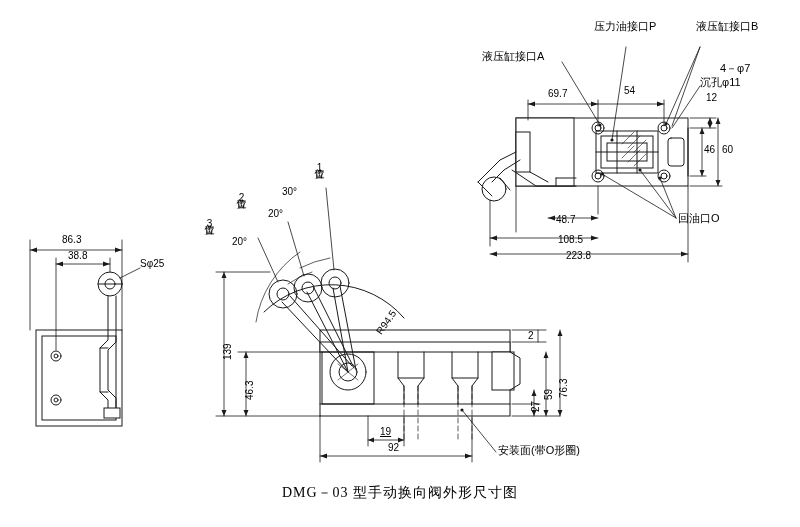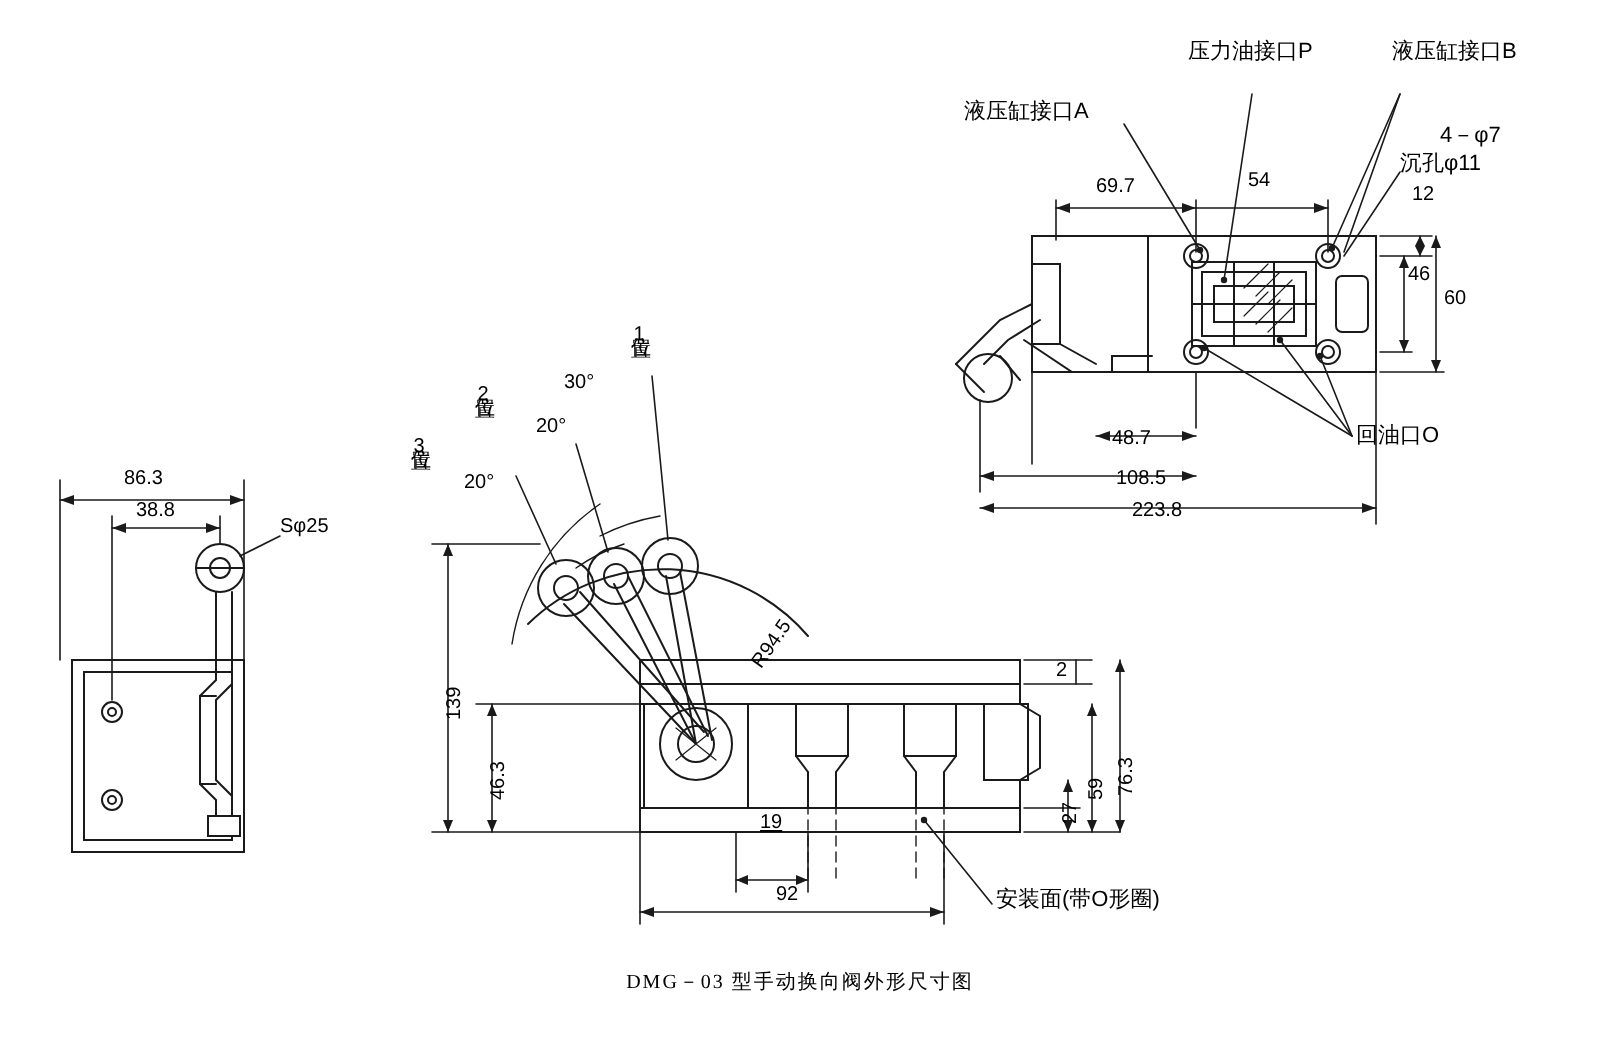--- a/index.html
+++ b/index.html
@@ -41,21 +41,21 @@
   .lbl.rot90 {
     transform: rotate(-90deg);
     transform-origin: left top;
   }
   .caption {
     position: absolute;
     left: 0;
     top: 484px;
     width: 800px;
     text-align: center;
-    font-size: 10px;
+    font-size: 14px;
     font-family: "Liberation Serif", serif;
     color: #000000;
     letter-spacing: 1px;
   }
 </style>
 </head>
 <body>
 
 <div id="root">
 
@@ -313,42 +313,42 @@
   <div class="lbl" style="left:482px; top:50px;">液压缸接口A</div>
   <div class="lbl" style="left:594px; top:20px;text-align:center;">压力油接口P</div>
   <div class="lbl" style="left:696px; top:20px;">液压缸接口B</div>
   <div class="lbl" style="left:700px; top:62px;margin-left:20px;">4－φ7</div>
   <div class="lbl" style="left:700px; top:76px;">沉孔φ11</div>
   <div class="lbl" style="left:678px; top:212px;">回油口O</div>
 
   <div class="lbl small" style="left:548px; top:88px;">69.7</div>
   <div class="lbl small" style="left:624px; top:85px;">54</div>
   <div class="lbl small" style="left:706px; top:92px;">12</div>
-  <div class="lbl small" style="left:704px; top:132px;">46</div>
+  <div class="lbl small" style="left:704px; top:144px;">46</div>
   <div class="lbl small" style="left:722px; top:144px;">60</div>
   <div class="lbl small" style="left:556px; top:214px;">48.7</div>
   <div class="lbl small" style="left:522px; top:234px;margin-left:36px;">108.5</div>
   <div class="lbl small" style="left:566px; top:250px;">223.8</div>
 
   <div class="lbl small" style="left:62px; top:234px;">86.3</div>
   <div class="lbl small" style="left:68px; top:250px;text-align:center;">38.8</div>
   <div class="lbl small" style="left:140px; top:258px;">Sφ25</div>
 
   <div class="lbl vert small" style="left:204px; top:216px;">位置3</div>
   <div class="lbl vert small" style="left:236px; top:190px;">位置2</div>
   <div class="lbl vert small" style="left:314px; top:160px;">位置1</div>
 
   <div class="lbl small" style="left:282px; top:186px;">30°</div>
   <div class="lbl small" style="left:268px; top:208px;">20°</div>
   <div class="lbl small" style="left:232px; top:236px;">20°</div>
 
   <div class="lbl small rot90" style="left:374px; top:330px; transform: rotate(-55deg); transform-origin:left top;">R94.5</div>
   <div class="lbl small rot90" style="left:222px; top:360px;">139</div>
   <div class="lbl small rot90" style="left:244px; top:400px;">46.3</div>
-  <div class="lbl small" style="left:380px; top:406px;text-decoration:underline;">19</div>
+  <div class="lbl small" style="left:380px; top:426px;text-decoration:underline;">19</div>
   <div class="lbl small" style="left:388px; top:442px;">92</div>
   <div class="lbl small" style="left:528px; top:330px;">2</div>
   <div class="lbl small rot90" style="left:530px; top:412px;">27</div>
   <div class="lbl small rot90" style="left:543px; top:400px;">59</div>
   <div class="lbl small rot90" style="left:558px; top:398px;">76.3</div>
 
   <div class="lbl" style="left:498px; top:444px;">安装面(带O形圈)</div>
 
   <div class="caption">DMG－03 型手动换向阀外形尺寸图</div>
 

